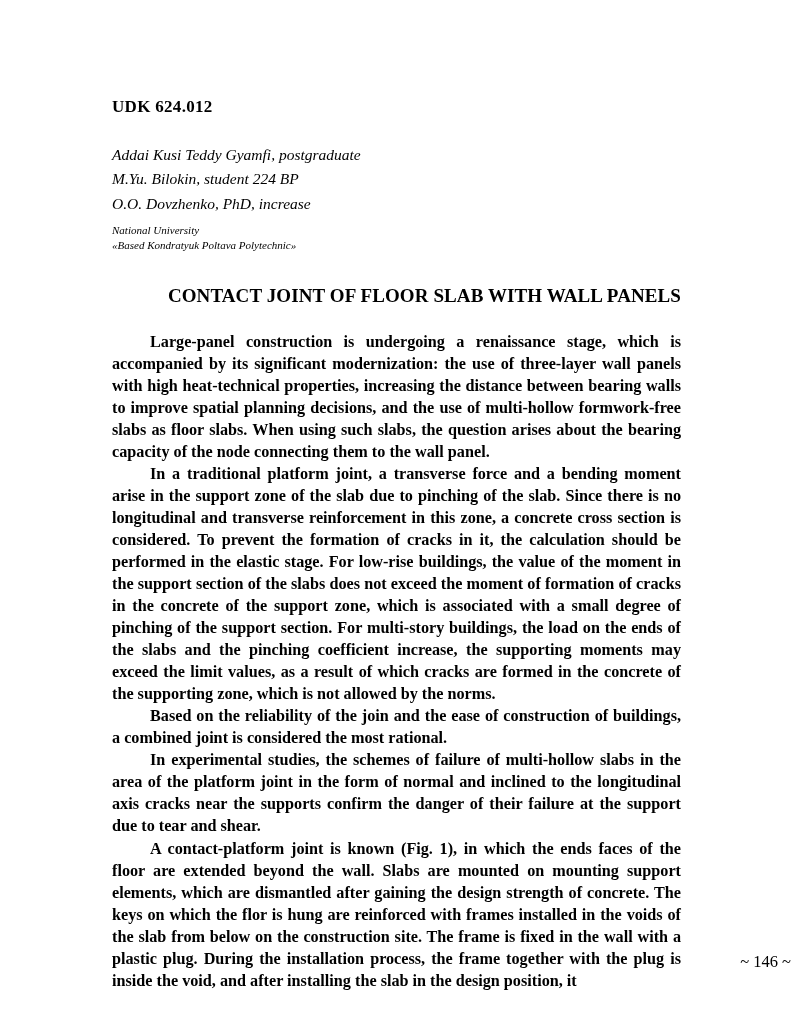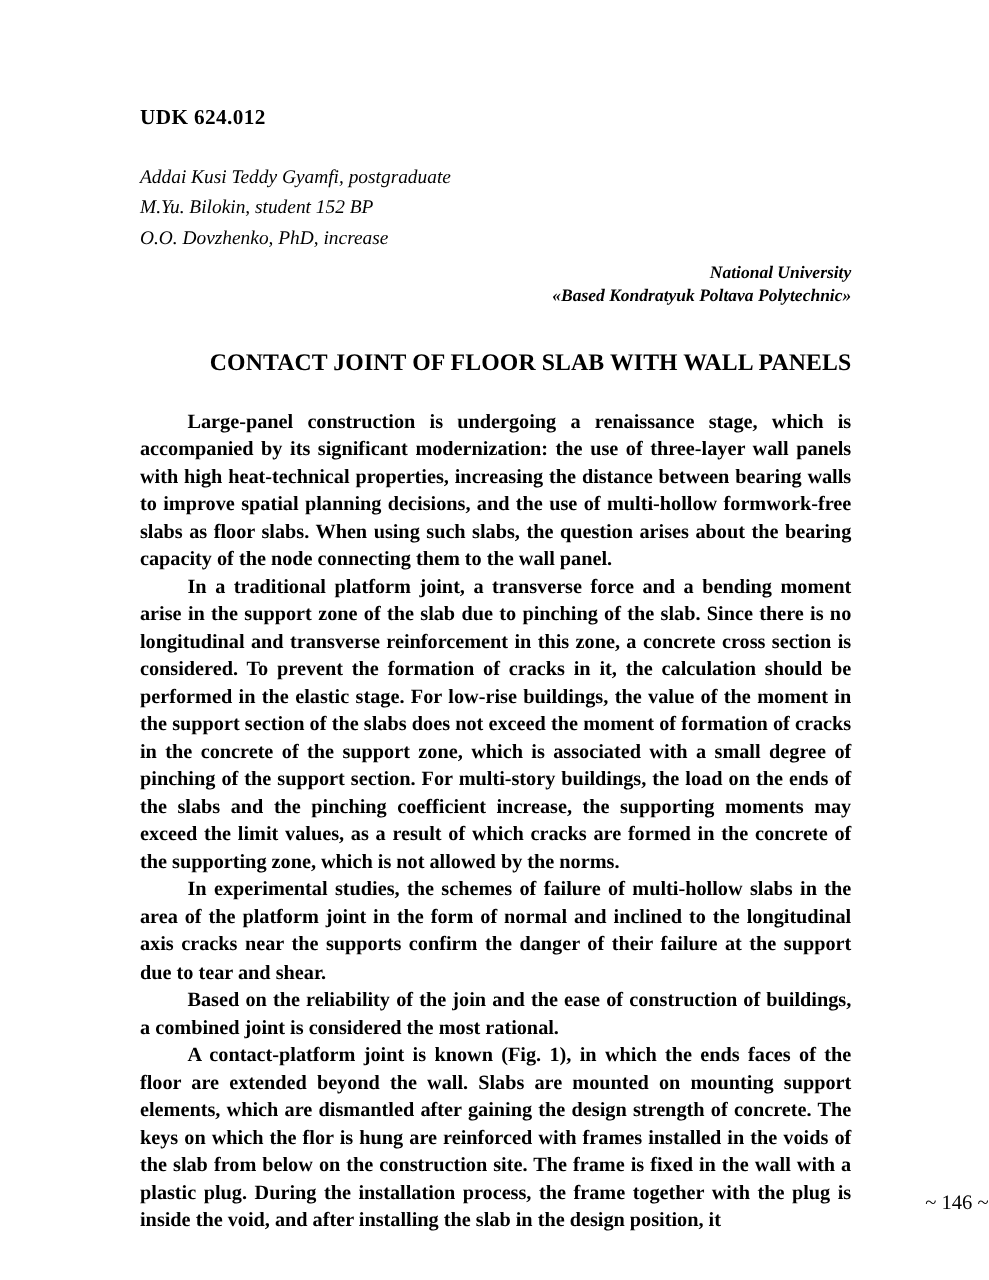--- a/index.html
+++ b/index.html
@@ -21,35 +21,34 @@
     top: 0;
     width: 791px;
     height: 1024px;
     box-sizing: border-box;
     padding: 80px 110px 40px 112px;
   }
   .udk {
     font-size: 17px;
     font-weight: bold;
     letter-spacing: 0.3px;
-    margin: 4px 0 26px 0;
+    margin: 17px 0 26px 0;
   }
   .authors {
     font-style: italic;
     font-size: 15.5px;
     line-height: 1.58;
     margin-bottom: 6px;
   }
   .affiliation {
-    text-align: right;
+    text-align: left;
     font-style: italic;
-    font-size: 14px;
+    font-size: 11px;
     line-height: 1.35;
     margin-top: 7px;
-    font-weight: bold;
   }
   .affil-line {
     display: block;
   }
   .title {
     text-align: right;
     font-weight: bold;
     font-size: 19px;
     line-height: 1.35;
     margin: 30px 0 22px 0;
@@ -76,34 +75,34 @@
 </style>
 </head>
 <body>
 
 <div class="page">
 
   <div class="udk">UDK 624.012</div>
 
   <div class="authors">
     <div>Addai Kusi Teddy Gyamfi, postgraduate</div>
-    <div>M.Yu. Bilokin, student 152 BP</div>
+    <div>M.Yu. Bilokin, student 224 BP</div>
     <div>O.O. Dovzhenko, PhD, increase</div>
   </div>
 
   <div class="affiliation">
     <span class="affil-line">National University</span>
     <span class="affil-line">«Based Kondratyuk Poltava Polytechnic»</span>
   </div>
 
   <h1 class="title">
     <span>CONTACT JOINT OF FLOOR SLAB WITH WALL PANELS</span>
   </h1>
 
   <p class="body-par">Large-panel construction is undergoing a renaissance stage, which is accompanied by its significant modernization: the use of three-layer wall panels with high heat-technical properties, increasing the distance between bearing walls to improve spatial planning decisions, and the use of multi-hollow formwork-free slabs as floor slabs. When using such slabs, the question arises about the bearing capacity of the node connecting them to the wall panel.</p>
   <p class="body-par">In a traditional platform joint, a transverse force and a bending moment arise in the support zone of the slab due to pinching of the slab. Since there is no longitudinal and transverse reinforcement in this zone, a concrete cross section is considered. To prevent the formation of cracks in it, the calculation should be performed in the elastic stage. For low-rise buildings, the value of the moment in the support section of the slabs does not exceed the moment of formation of cracks in the concrete of the support zone, which is associated with a small degree of pinching of the support section. For multi-story buildings, the load on the ends of the slabs and the pinching coefficient increase, the supporting moments may exceed the limit values, as a result of which cracks are formed in the concrete of the supporting zone, which is not allowed by the norms.</p>
+  <p class="body-par">Based on the reliability of the join and the ease of construction of buildings, a combined joint is considered the most rational.</p>
   <p class="body-par">In experimental studies, the schemes of failure of multi-hollow slabs in the area of the platform joint in the form of normal and inclined to the longitudinal axis cracks near the supports confirm the danger of their failure at the support due to tear and shear.</p>
-  <p class="body-par">Based on the reliability of the join and the ease of construction of buildings, a combined joint is considered the most rational.</p>
   <p class="body-par">A contact-platform joint is known (Fig. 1), in which the ends faces of the floor are extended beyond the wall. Slabs are mounted on mounting support elements, which are dismantled after gaining the design strength of concrete. The keys on which the flor is hung are reinforced with frames installed in the voids of the slab from below on the construction site. The frame is fixed in the wall with a plastic plug. During the installation process, the frame together with the plug is inside the void, and after installing the slab in the design position, it</p>
 
 </div>
 
 <div class="footer">~ 146 ~</div>
 
 </body></html>

